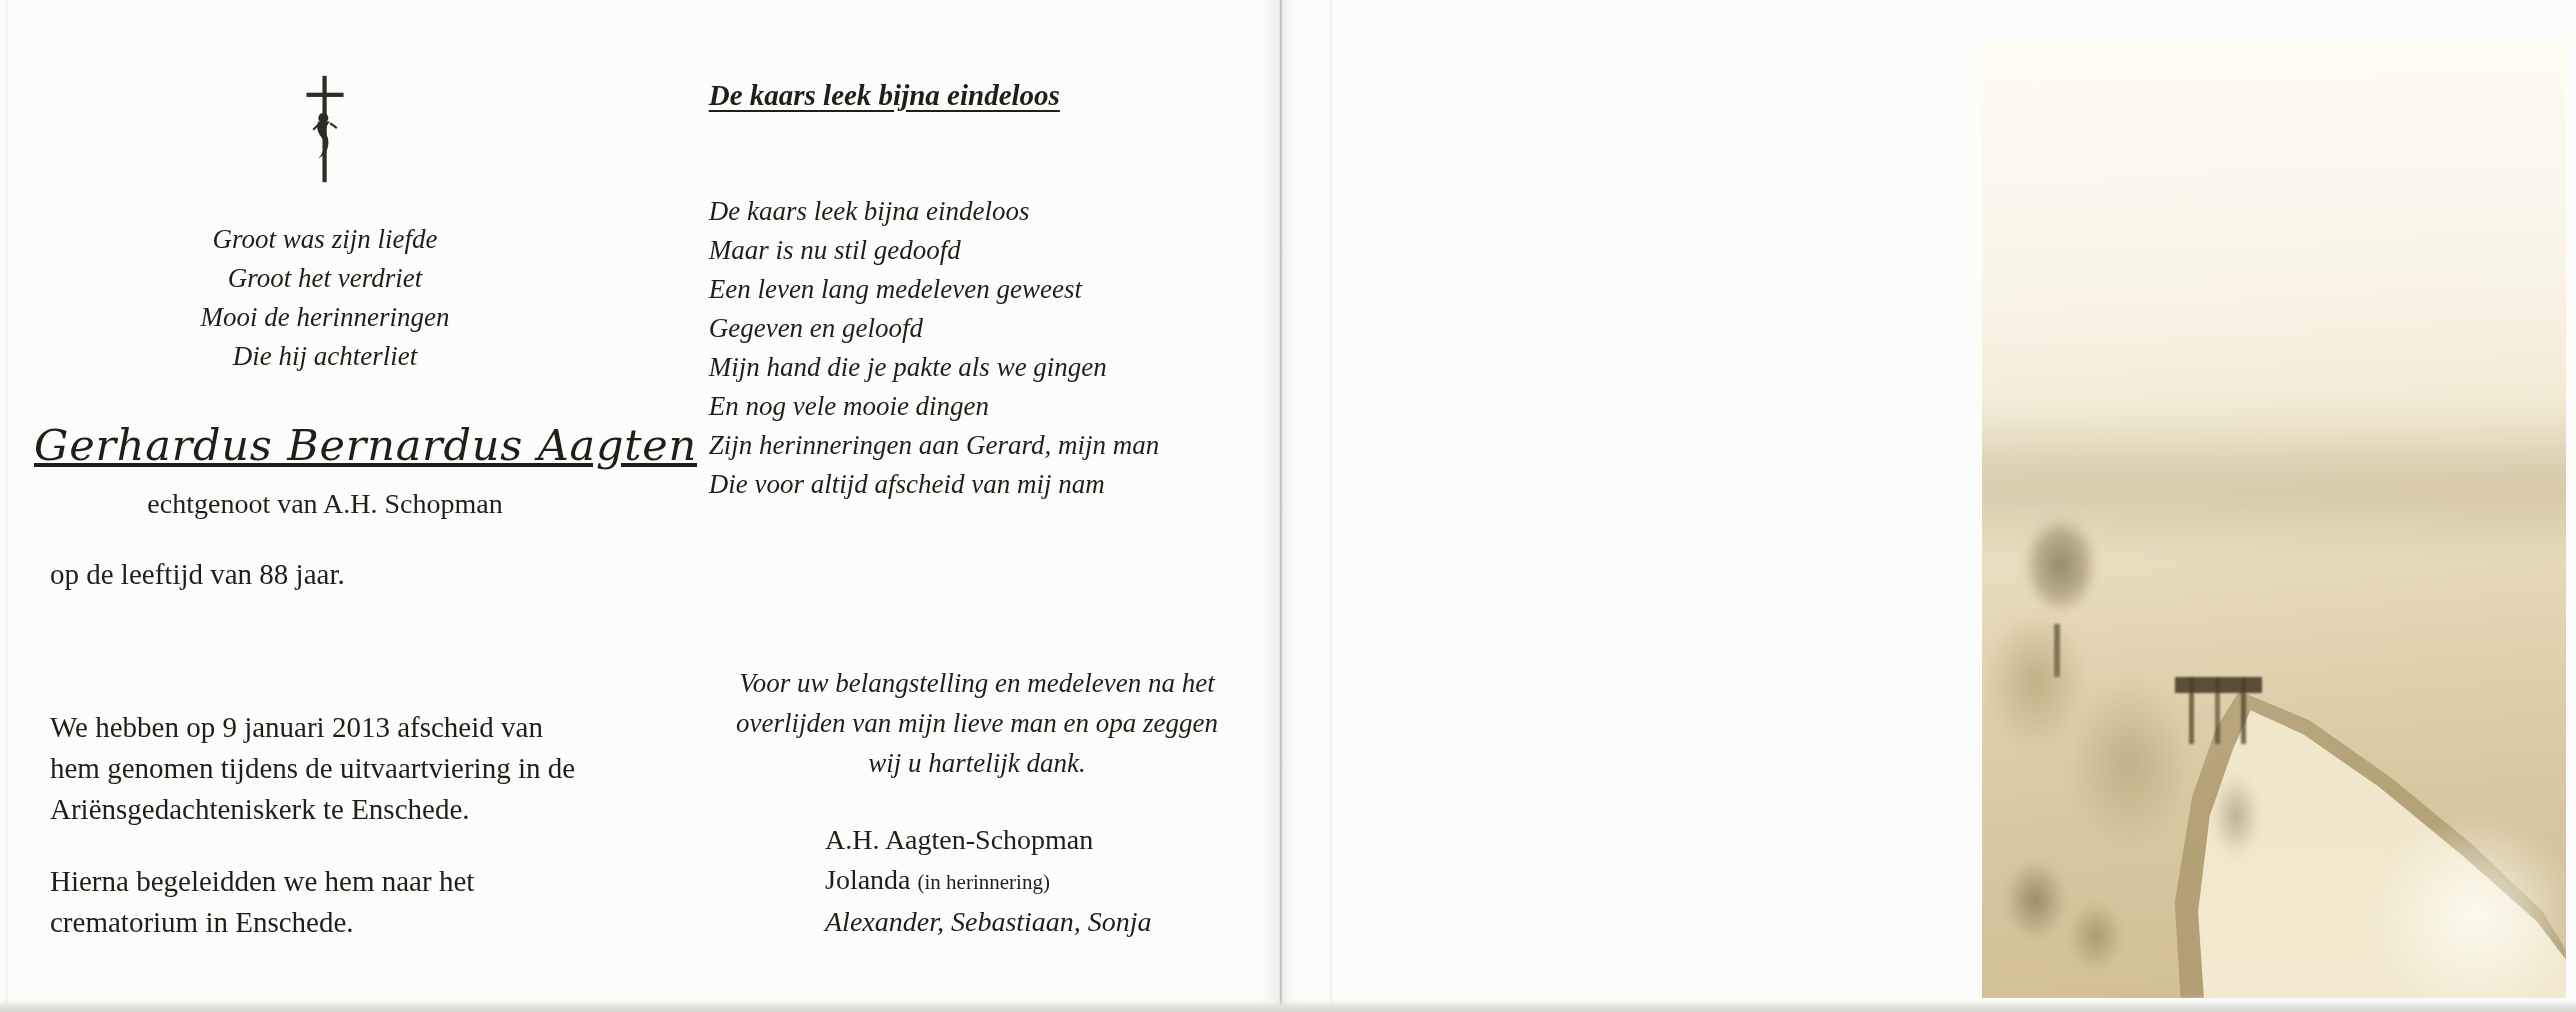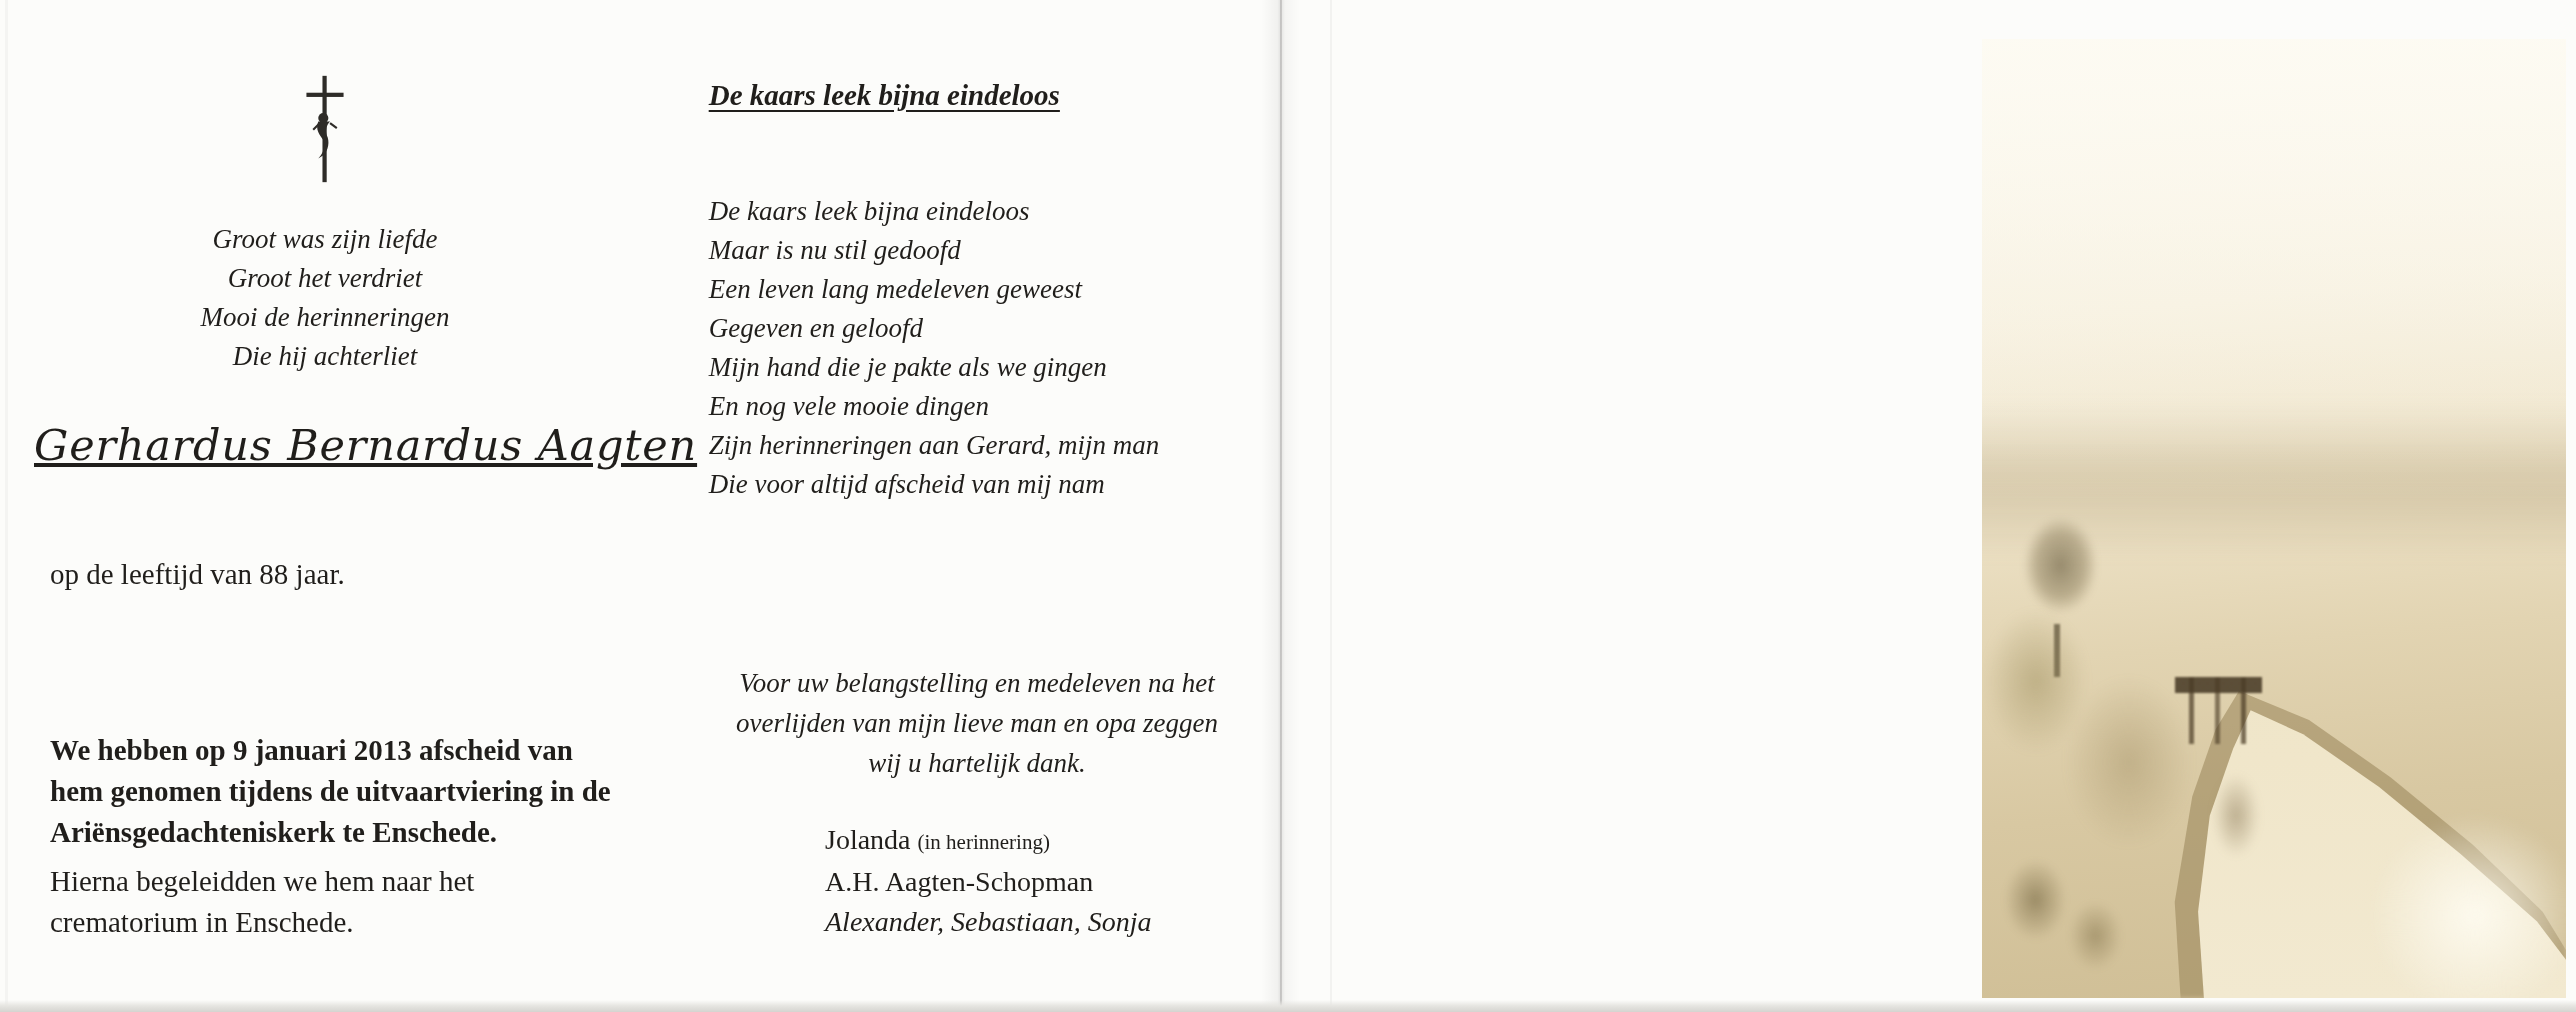--- a/index.html
+++ b/index.html
@@ -61,21 +61,21 @@
     position: absolute;
     top: 558px; left: 16px;
     font-size: 29px;
   }
   .par {
     position: absolute;
     left: 16px;
     font-size: 29px;
     line-height: 41px;
   }
-  .par1 { top: 730px; font-weight: bold; }
+  .par1 { top: 707px; }
   .par2 { top: 861px; }
 
   
   .panel-mid {
     position: absolute;
     left: 707px; top: 0;
     width: 591px; height: 971px;
   }
   .poem-title {
     position: absolute;
@@ -249,20 +249,21 @@
 
     <div class="verse">
       <div>Groot was zijn liefde</div>
       <div>Groot het verdriet</div>
       <div>Mooi de herinneringen</div>
       <div>Die hij achterliet</div>
     </div>
 
     <div class="name">Gerhardus Bernardus Aagten</div>
 
+    <div class="relation">echtgenoot van A.H. Schopman</div>
 
     <div class="age">op de leeftijd van 88 jaar.</div>
 
     <div class="par par1">
       <div>We hebben op 9 januari 2013 afscheid van</div>
       <div>hem genomen tijdens de uitvaartviering in de</div>
       <div>Ariënsgedachteniskerk te Enschede.</div>
     </div>
 
     <div class="par par2">
@@ -287,25 +288,25 @@
       <div>Die voor altijd afscheid van mij nam</div>
     </div>
 
     <div class="thanks">
       <div>Voor uw belangstelling en medeleven na het</div>
       <div>overlijden van mijn lieve man en opa zeggen</div>
       <div>wij u hartelijk dank.</div>
     </div>
 
     <div class="sigs">
+      <div>A.H. Aagten-Schopman</div>
       <div>
         <span>Jolanda</span>
         <span class="sig-note">(in herinnering)</span>
       </div>
-      <div>A.H. Aagten-Schopman</div>
       <div class="sig-italic">Alexander, Sebastiaan, Sonja</div>
     </div>
 
   </div>
 
   <div class="fold-shadow"></div>
   <div class="fold-line"></div>
   <div class="edge-faint"></div>
   <div class="left-edge"></div>
 

